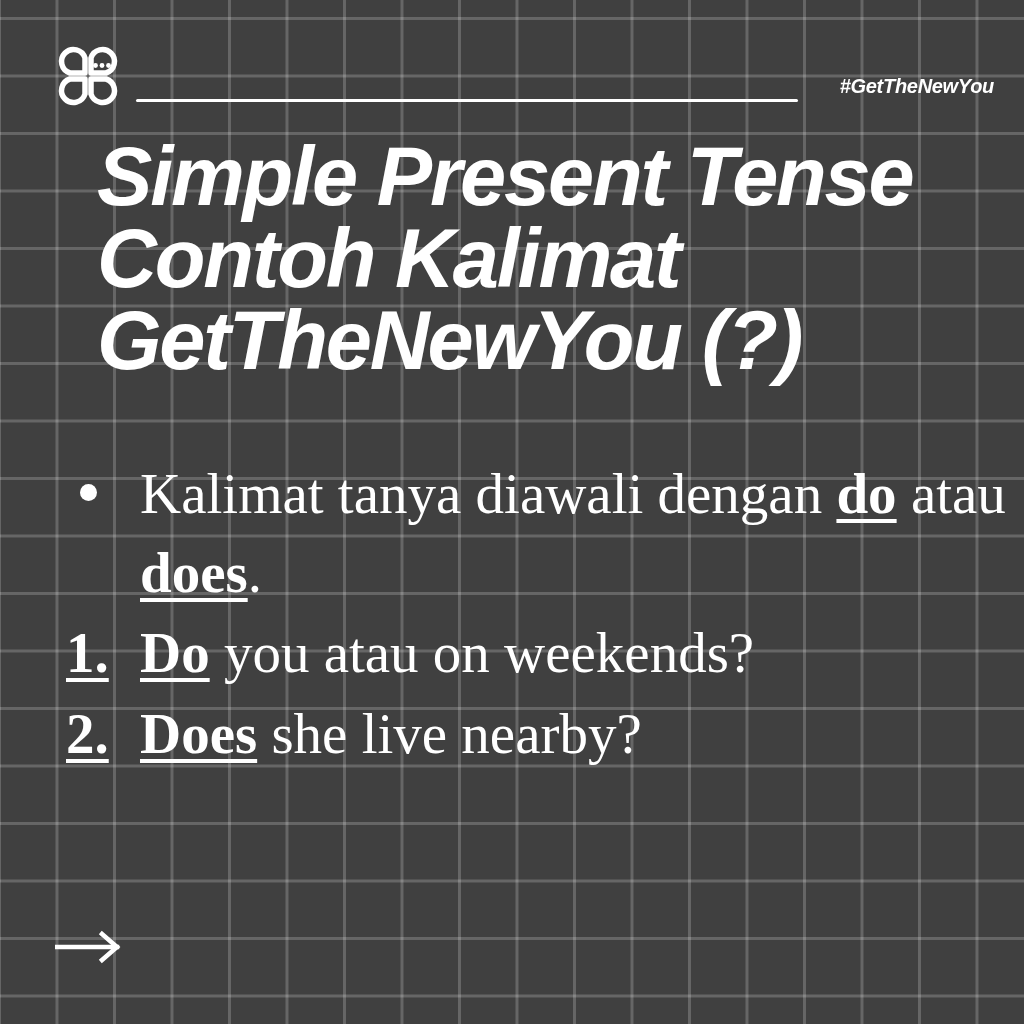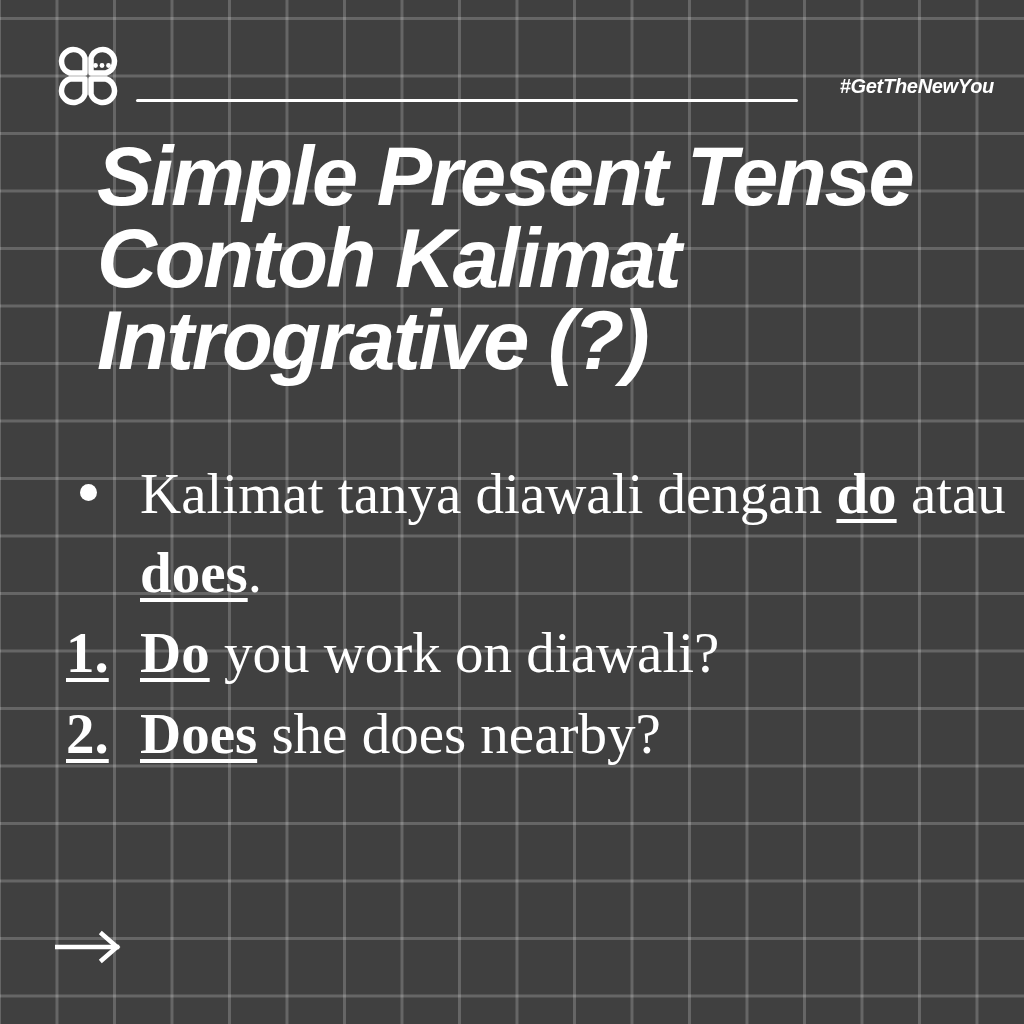--- a/index.html
+++ b/index.html
@@ -178,39 +178,39 @@
     </div>
 
     <div id="header-rule"></div>
 
     <div id="hashtag">#GetTheNewYou</div>
   </div>
 
   <div id="title">
     <span class="tline">Simple Present Tense</span>
     <span class="tline">Contoh Kalimat</span>
-    <span class="tline">Introgrative (?)</span>
+    <span class="tline">GetTheNewYou (?)</span>
   </div>
 
   <div id="body-block">
 
     <div class="bullet-item">
       <span class="bullet-dot"></span>
       <span>Kalimat tanya diawali dengan </span><span class="kw">do</span><span> atau </span><span class="kw">does</span><span>.</span>
     </div>
 
 
     <div class="num-item">
       <span class="num-marker">1.</span>
-      <span class="kw">Do</span><span> you work on diawali?</span>
+      <span class="kw">Do</span><span> you atau on weekends?</span>
     </div>
 
     <div class="num-item">
       <span class="num-marker">2.</span>
-      <span class="kw">Does</span><span> she does nearby?</span>
+      <span class="kw">Does</span><span> she live nearby?</span>
     </div>
 
   </div>
 
   <div id="next-arrow">
     <svg viewBox="0 0 72 34" xmlns="http://www.w3.org/2000/svg">
       <g stroke="#ffffff" stroke-width="4.5" fill="none" stroke-linecap="square">
         <line x1="2" y1="17" x2="62" y2="17"></line>
         <polyline points="47,4 62,17 47,30"></polyline>
       </g>

